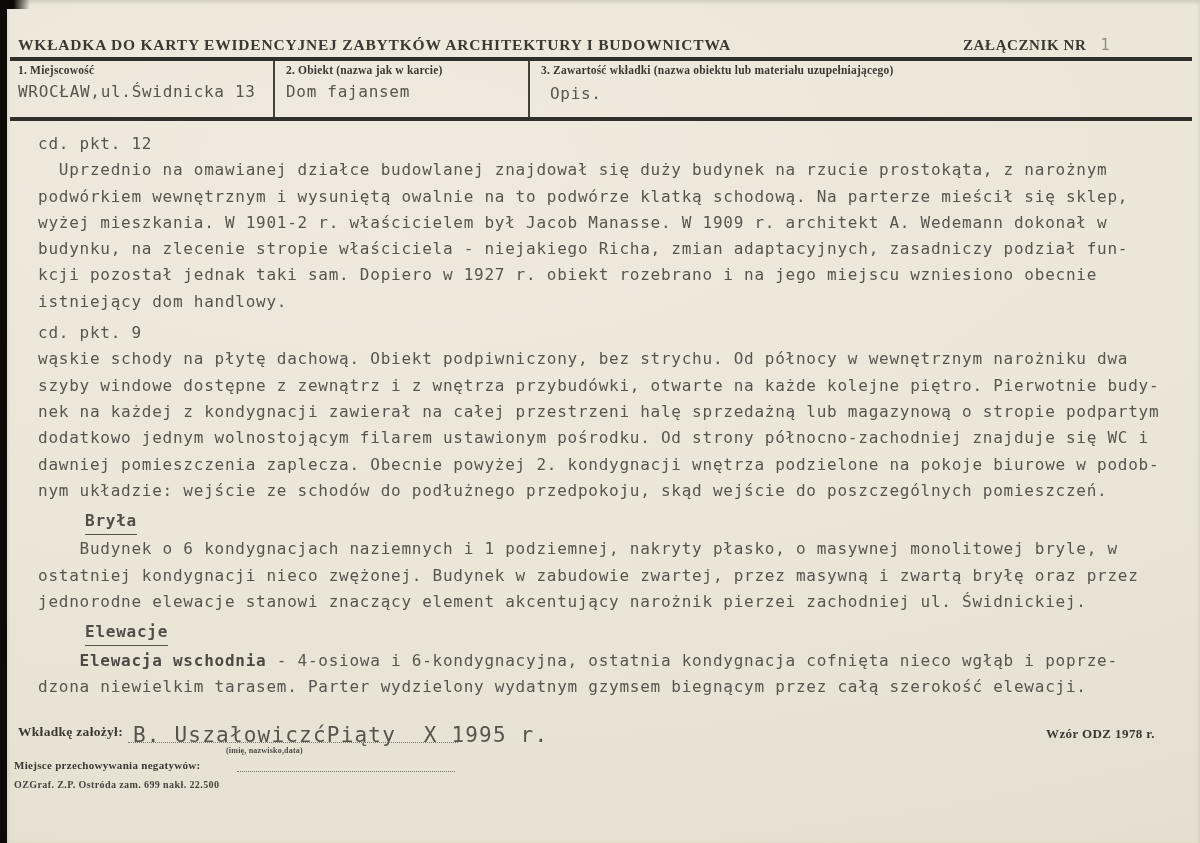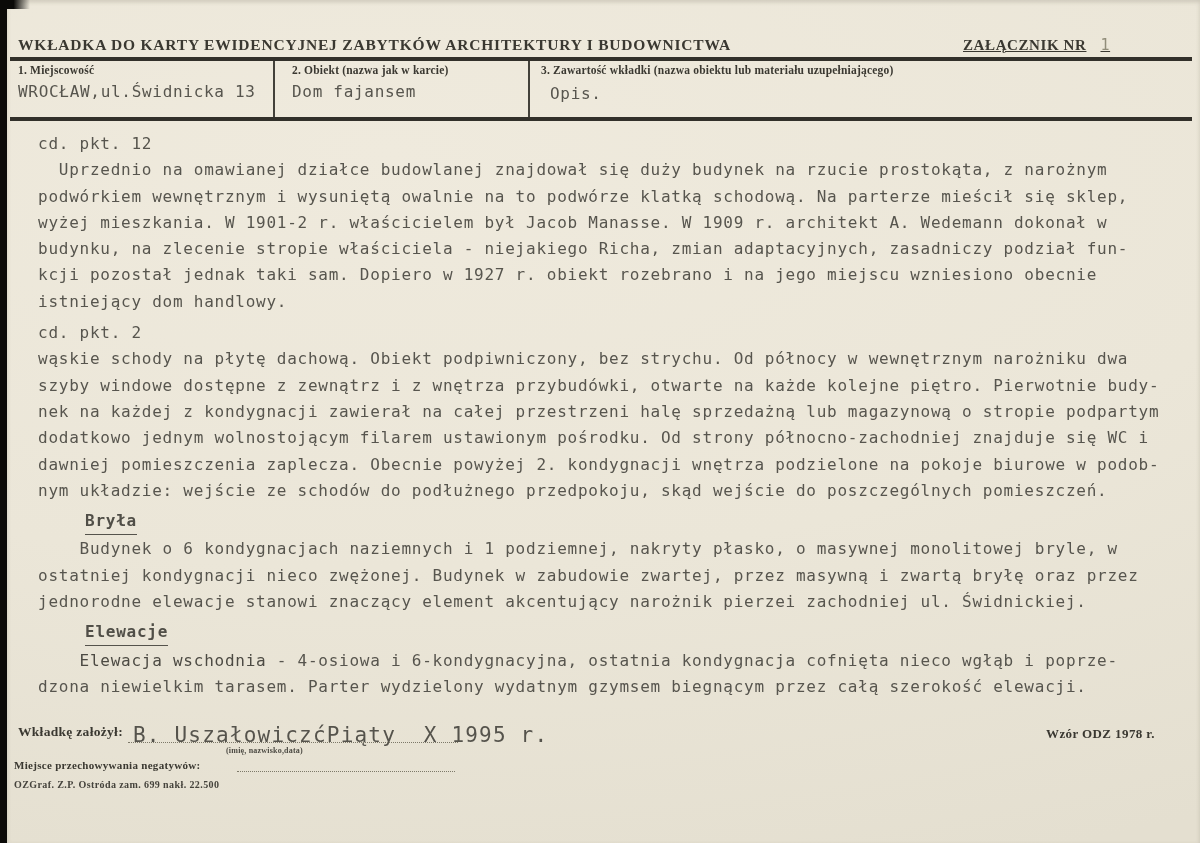--- a/index.html
+++ b/index.html
@@ -35,40 +35,39 @@
   .form-title {
     position: absolute; left: 18px; top: 36px;
     font-size: 15.5px; font-weight: bold; letter-spacing: 0.8px;
     color: var(--print_ink, #3a3831);
   }
   .annex {
     position: absolute; left: 963px; top: 36px;
     font-size: 15px; font-weight: bold; letter-spacing: 0.6px;
     color: var(--print_ink, #3a3831);
     white-space: nowrap;
-    text-decoration: underline;
   }
   .annex .typed-number {
     font-family: "DejaVu Sans Mono", monospace;
     font-weight: normal;
     color: #918d7a;
     margin-left: 14px; font-size: 15px;
   }
 
   .rule { position: absolute; left: 10px; right: 8px; background: #32302a; }
   .rule-top { top: 57px; height: 3.5px; }
   .rule-mid { top: 117px; height: 4px; }
 
   .vline { position: absolute; top: 61px; height: 56px; width: 2px; background: #43413a; }
   .vline-1 { left: 273px; }
   .vline-2 { left: 528px; }
 
   .cell { position: absolute; top: 64px; }
   .cell-1 { left: 18px;  width: 248px; }
-  .cell-2 { left: 286px; width: 235px; margin-left: 6px; }
+  .cell-2 { left: 286px; width: 235px; }
   .cell-3 { left: 541px; width: 640px; }
   .cell-label {
     font-size: 11.5px; font-weight: bold;
     color: var(--print_ink, #3a3831);
     letter-spacing: 0.2px;
     white-space: nowrap;
   }
   .cell-value {
     margin-top: 6px;
     font-family: "DejaVu Sans Mono", monospace;
@@ -83,21 +82,21 @@
     position: absolute; left: 38px; top: 131px; width: 1130px;
   }
   .txt-section + .txt-section { margin-top: 5px; }
   .sec-heading, .tline {
     font-family: "DejaVu Sans Mono", monospace;
     font-size: 16px; line-height: 26.3px;
     letter-spacing: 0.75px;
     color: var(--ink, #57554e);
     white-space: pre;
   }
-  .tline b { font-weight: normal; color: #4c4a43; }
+  .tline b { font-weight: bold; color: #4c4a43; }
   .titled .sec-heading {
     display: table;
     margin-left: 47px;
     font-weight: bold;
     color: #504e47;
     border-bottom: 1.7px solid #55534c;
     line-height: 24.5px; margin-bottom: 1.8px;
   }
 
   
@@ -166,21 +165,21 @@
       <div class="sec-lines">
           <div class="tline">  Uprzednio na omawianej działce budowlanej znajdował się duży budynek na rzucie prostokąta, z narożnym</div>
           <div class="tline">podwórkiem wewnętrznym i wysuniętą owalnie na to podwórze klatką schodową. Na parterze mieścił się sklep,</div>
           <div class="tline">wyżej mieszkania. W 1901-2 r. właścicielem był Jacob Manasse. W 1909 r. architekt A. Wedemann dokonał w</div>
           <div class="tline">budynku, na zlecenie stropie właściciela - niejakiego Richa, zmian adaptacyjnych, zasadniczy podział fun-</div>
           <div class="tline">kcji pozostał jednak taki sam. Dopiero w 1927 r. obiekt rozebrano i na jego miejscu wzniesiono obecnie</div>
           <div class="tline">istniejący dom handlowy.</div>
         </div>
     </section>
     <section class="txt-section">
-      <div class="sec-heading">cd. pkt. 2</div>
+      <div class="sec-heading">cd. pkt. 9</div>
       <div class="sec-lines">
           <div class="tline">wąskie schody na płytę dachową. Obiekt podpiwniczony, bez strychu. Od północy w wewnętrznym narożniku dwa</div>
           <div class="tline">szyby windowe dostępne z zewnątrz i z wnętrza przybudówki, otwarte na każde kolejne piętro. Pierwotnie budy-</div>
           <div class="tline">nek na każdej z kondygnacji zawierał na całej przestrzeni halę sprzedażną lub magazynową o stropie podpartym</div>
           <div class="tline">dodatkowo jednym wolnostojącym filarem ustawionym pośrodku. Od strony północno-zachodniej znajduje się WC i</div>
           <div class="tline">dawniej pomieszczenia zaplecza. Obecnie powyżej 2. kondygnacji wnętrza podzielone na pokoje biurowe w podob-</div>
           <div class="tline">nym układzie: wejście ze schodów do podłużnego przedpokoju, skąd wejście do poszczególnych pomieszczeń.</div>
         </div>
     </section>
     <section class="txt-section titled">

